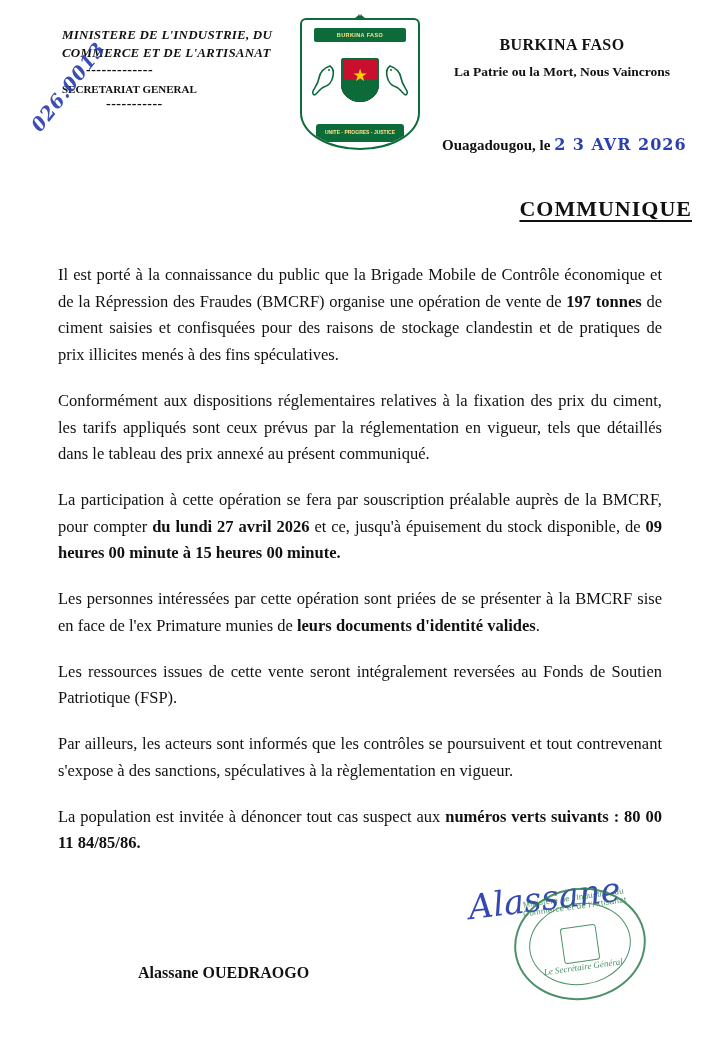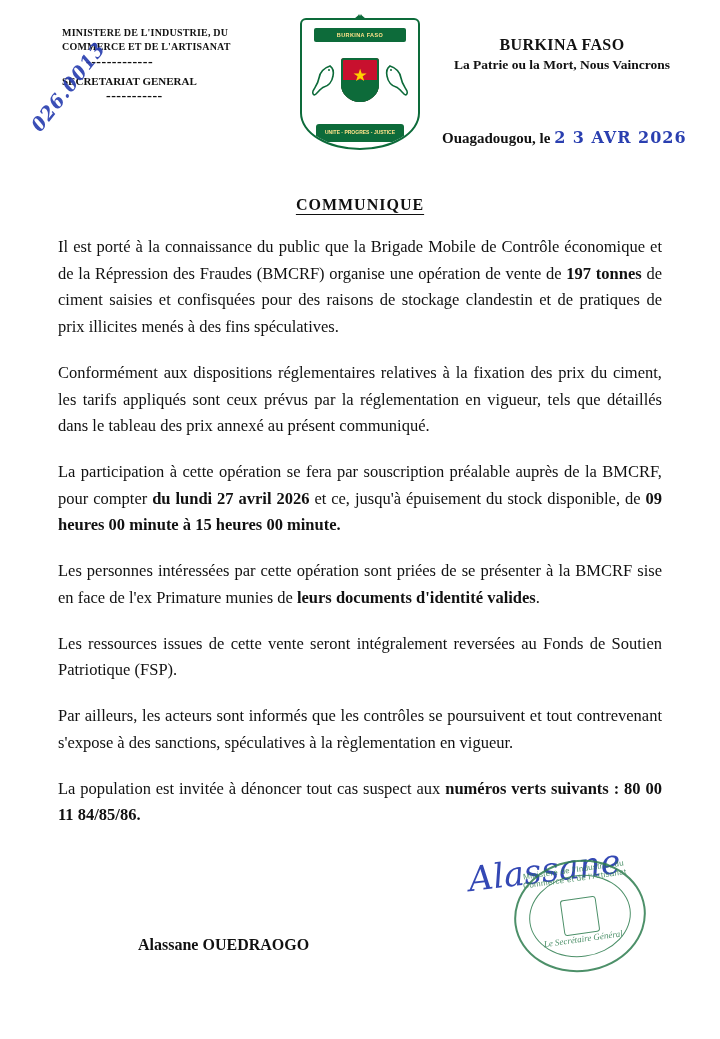--- a/index.html
+++ b/index.html
@@ -33,24 +33,25 @@
     height: 150px;
   }
 
   .header-left {
     width: 260px;
     padding-top: 8px;
     text-align: left;
   }
   .ministry-line {
     font-weight: bold;
-    font-size: 10px;
+    font-size: 13px;
     letter-spacing: 0.2px;
     line-height: 1.35;
     padding-left: 34px;
+    font-style: italic;
   }
   .dashes {
     font-weight: bold;
     font-size: 14px;
     letter-spacing: 0.5px;
     padding-left: 58px;
     margin-top: 2px;
     line-height: 1;
   }
   .sg-line {
@@ -204,49 +205,49 @@
     text-align: center;
     padding-top: 18px;
   }
   .country {
     font-weight: bold;
     font-size: 16px;
     letter-spacing: 0.4px;
   }
   .motto {
     font-size: 13.5px;
-    margin-top: 3px;
+    margin-top: 10px;
     font-weight: 600;
   }
   .place-date {
     margin-top: 55px;
     font-size: 15px;
     font-weight: bold;
     white-space: nowrap;
     text-align: left;
     padding-left: 10px;
   }
   .handdate {
     color: #2a3fb0;
     font-family: "DejaVu Serif", serif;
     font-weight: bold;
     font-size: 16px;
     letter-spacing: 1px;
   }
 
   
   .title {
-    text-align: center;
-    font-weight: bold;
-    font-size: 16px;
+    text-align: right;
+    font-weight: bold;
+    font-size: 22px;
     letter-spacing: 1px;
     text-decoration: underline;
     text-underline-offset: 4px;
     margin-top: 28px;
-    margin-bottom: 20px;
+    margin-bottom: 40px;
   }
 
   
   .body {
     padding: 0 30px 0 30px;
   }
   .para {
     font-size: 16.5px;
     line-height: 1.62;
     text-align: justify;

